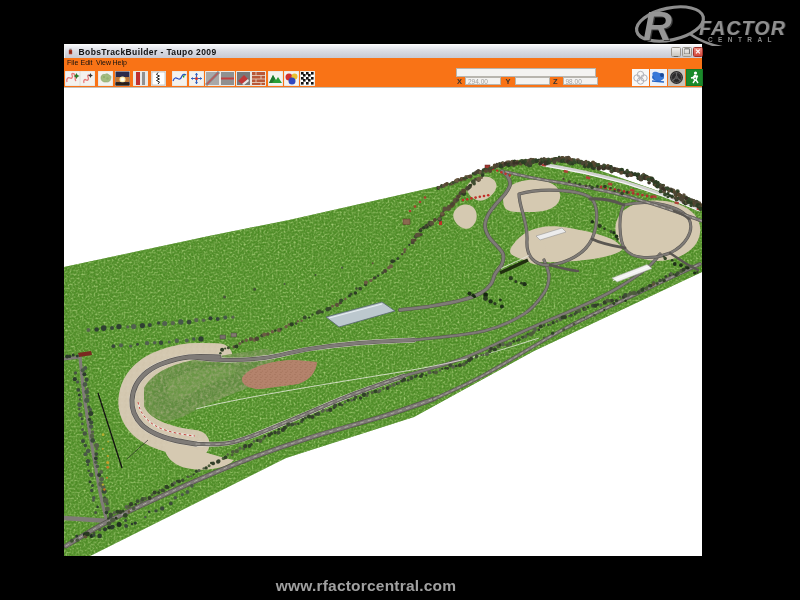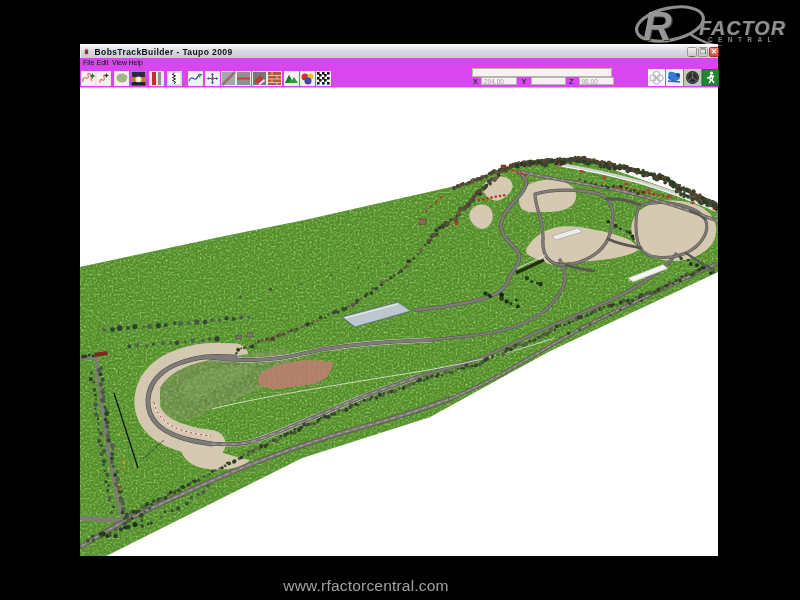--- a/index.html
+++ b/index.html
@@ -1,36 +1,36 @@
 <!DOCTYPE html>
 <html><head><meta charset="utf-8"><style>
 *{margin:0;padding:0;box-sizing:border-box}
 body{width:800px;height:600px;background:#000;position:relative;overflow:hidden;
  font-family:"Liberation Sans",sans-serif}
 #logo{position:absolute;left:618px;top:0;width:182px;height:46px}
-#win{position:absolute;left:80px;top:44px;width:638px;height:437px;background:#d946ef}
+#win{position:absolute;left:64px;top:44px;width:638px;height:437px;background:#f97316}
 #tbar{position:absolute;left:0;top:0;width:638px;height:14px;
  background:linear-gradient(180deg,#f6f7fa 0%,#dadce4 45%,#c8cad4 100%);
  border-top:1px solid #fdfdfd;border-left:1px solid #f0f0ee}
 #tbar .ttl{position:absolute;left:13.5px;top:2px;font-size:8.5px;font-weight:bold;color:#111;letter-spacing:0.4px}
 #ticon{position:absolute;left:2.5px;top:1.5px;width:5px;height:9px}
 .wbtn{position:absolute;top:2px;width:10px;height:9.5px;border-radius:1.5px;
  background:linear-gradient(180deg,#f2f1ef,#c9c6bf);border:1px solid #9a968e;font-size:7px;
  color:#333;text-align:center;line-height:7px}
 #bmin{left:606px}#bmax{left:617px}
 #bclose{left:628px;background:linear-gradient(180deg,#ef8e84,#d4473a);border-color:#a03028;color:#fff;font-weight:bold}
 #menu{position:absolute;left:0;top:14px;width:638px;height:11px;font-size:7px;color:#111}
 #menu span{position:absolute;top:1px}
 #tools{position:absolute;left:0;top:25px;width:638px;height:19px;border-bottom:1px solid #c5c2ba}
 .tbi{position:absolute;top:2px}
 .tbi2{position:absolute;top:0px}
 #coord{position:absolute;left:0;top:25px;width:638px;height:19px;font-size:7.5px;color:#555}
 .fld{position:absolute;background:#f4f3f1;border:1px solid #b8b5ae;color:#a0a0a0;font-size:6.5px;line-height:8px;padding-left:2px}
 #canvas{position:absolute;left:0;top:44px;width:638px;height:468px;background:#fff}
-#foot{position:absolute;left:0;top:577px;width:732px;text-align:center;font-size:15.5px;font-weight:normal;color:#a0a0a0;letter-spacing:0.2px}
+#foot{position:absolute;left:0;top:577px;width:732px;text-align:center;font-size:15.5px;font-weight:bold;color:#a0a0a0;letter-spacing:0.2px}
 </style></head><body>
 <div id="logo">
     <svg width="182" height="46" viewBox="0 0 182 46" style="position:absolute;left:0;top:0">
 <g fill="none" stroke="#8d8d8d">
 <ellipse cx="52" cy="24" rx="34" ry="16" stroke-width="3.2" transform="rotate(-12 52 24)"></ellipse>
 </g>
 <path d="M72,34 Q86,44 108,48" stroke="#8d8d8d" stroke-width="2.6" fill="none"></path>
 <text x="25" y="39.5" font-family="'Liberation Sans',sans-serif" font-size="40" font-weight="bold" font-style="italic" fill="#3a3a3a" transform="translate(1.2,1.2)">R</text>
 <text x="25" y="39.5" font-family="'Liberation Sans',sans-serif" font-size="40" font-weight="bold" font-style="italic" fill="#969696">R</text>
 <text x="81" y="34.5" font-family="'Liberation Sans',sans-serif" font-size="19.5" font-weight="bold" font-style="italic" fill="#3a3a3a" letter-spacing="1.2" transform="translate(0.9,0.9)">FACTOR</text>

